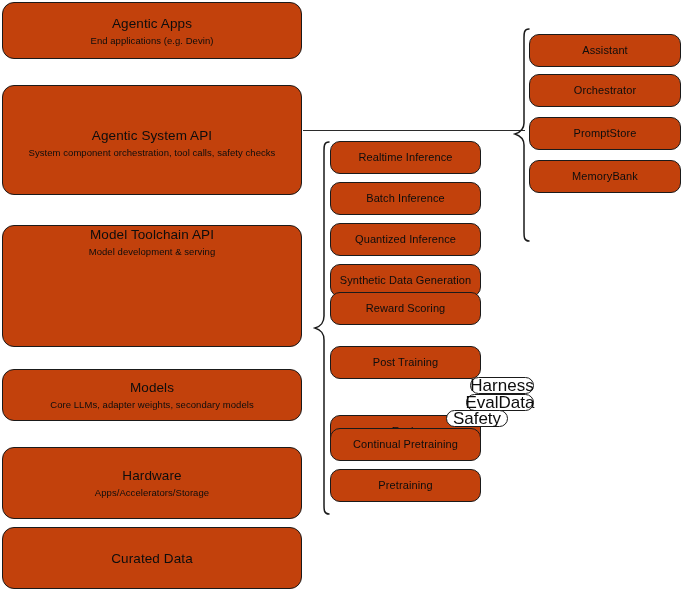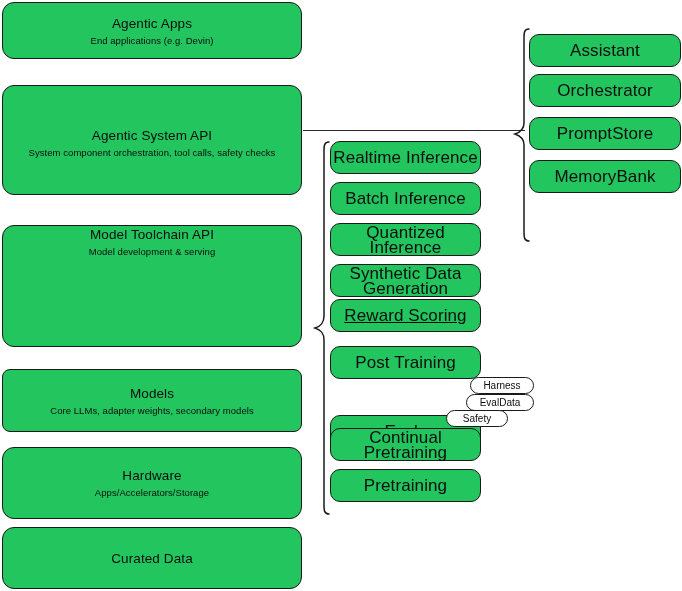--- a/index.html
+++ b/index.html
@@ -19,21 +19,21 @@
     background: #ffffff;
     overflow: hidden;
   }
 
   
   .box {
     position: absolute;
     box-sizing: border-box;
     border: 1.4px solid #1a1a1a;
     border-radius: 12px;
-    background: #22c55e;
+    background: #c2410c;
     display: flex;
     flex-direction: column;
     align-items: center;
     justify-content: center;
     text-align: center;
   }
   .box .title {
     font-size: 13.5px;
     line-height: 17px;
     color: #0d0d0d;
@@ -58,38 +58,38 @@
     align-items: center;
   }
 
   
   .cap-box {
     border-radius: 10px;
     border: 1.4px solid #1a1a1a;
     height: 33px;
   }
   .cap-box .title {
-    font-size: 17px;
+    font-size: 11px;
     line-height: 15px;
   }
   .mid-box { left: 330px; width: 151px; }
   .right-box { left: 529px; width: 152px; }
 
   
   .pill {
     position: absolute;
     box-sizing: border-box;
     border: 1.3px solid #1a1a1a;
     border-radius: 999px;
     background: #ffffff;
     height: 17px;
     display: flex;
     align-items: center;
     justify-content: center;
-    font-size: 10px;
+    font-size: 17px;
     line-height: 13px;
     color: #0d0d0d;
     z-index: 5;
   }
 
   
   .connector {
     position: absolute;
     background: #2b2b2b;
     height: 1.4px;
@@ -122,21 +122,21 @@
     </div>
   </div>
 
   <div class="box layer-box" style="top:225px; height:122px; justify-content:flex-start; ">
     <div class="stack">
       <div class="title">Model Toolchain API</div>
       <div class="subtitle">Model development &amp; serving</div>
     </div>
   </div>
 
-  <div class="box layer-box" style="top:369px; height:63px;border-radius:8px;">
+  <div class="box layer-box" style="top:369px; height:52px;">
     <div class="stack">
       <div class="title">Models</div>
       <div class="subtitle">Core LLMs, adapter weights, secondary models</div>
     </div>
   </div>
 
   <div class="box layer-box" style="top:447px; height:72px;">
     <div class="stack">
       <div class="title">Hardware</div>
       <div class="subtitle">Apps/Accelerators/Storage</div>
@@ -162,21 +162,21 @@
   </div>
   <div class="box cap-box mid-box" style="top:182px;">
     <div class="title">Batch Inference</div>
   </div>
   <div class="box cap-box mid-box" style="top:223px;">
     <div class="title">Quantized Inference</div>
   </div>
   <div class="box cap-box mid-box" style="top:264px;">
     <div class="title">Synthetic Data Generation</div>
   </div>
-  <div class="box cap-box mid-box" style="top:299px;text-decoration:underline;">
+  <div class="box cap-box mid-box" style="top:292px;">
     <div class="title">Reward Scoring</div>
   </div>
   <div class="box cap-box mid-box" style="top:346px;">
     <div class="title">Post Training</div>
   </div>
   <div class="box cap-box mid-box" style="top:387px;margin-top:28px;">
     <div class="title">Evals</div>
   </div>
   <div class="box cap-box mid-box" style="top:428px;">
     <div class="title">Continual Pretraining</div>

